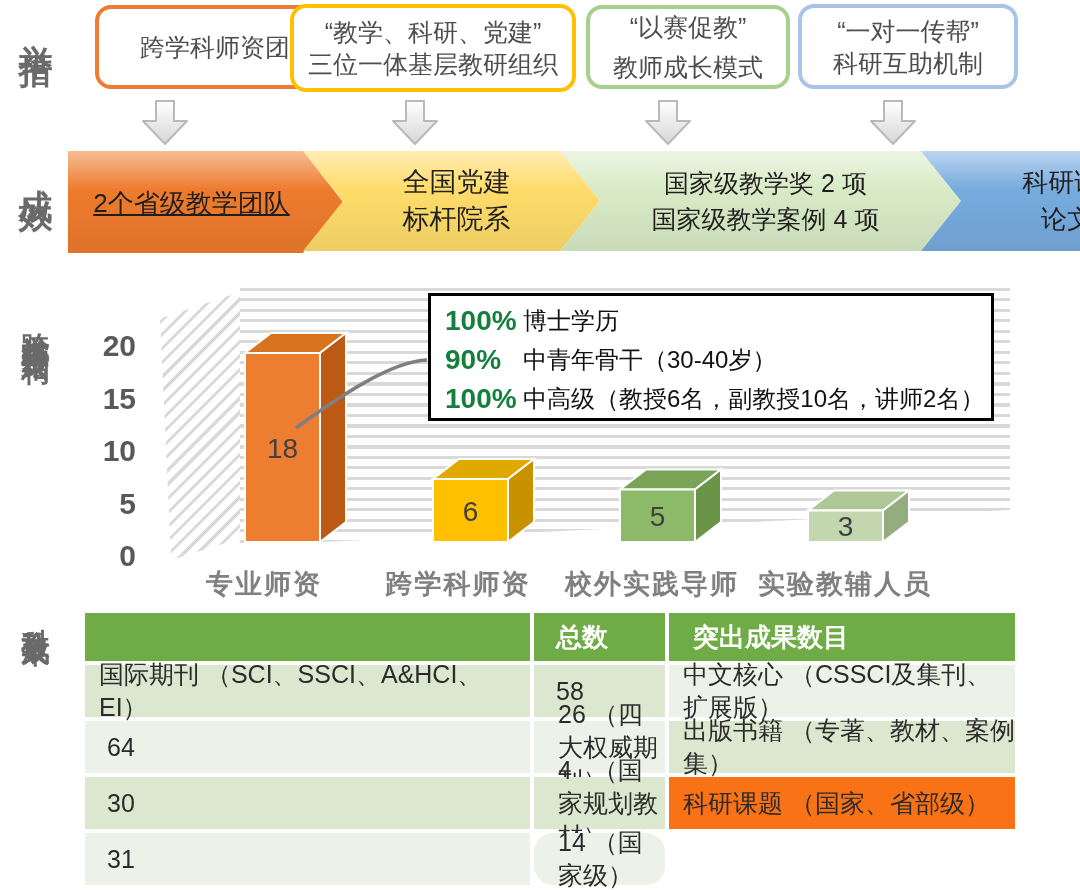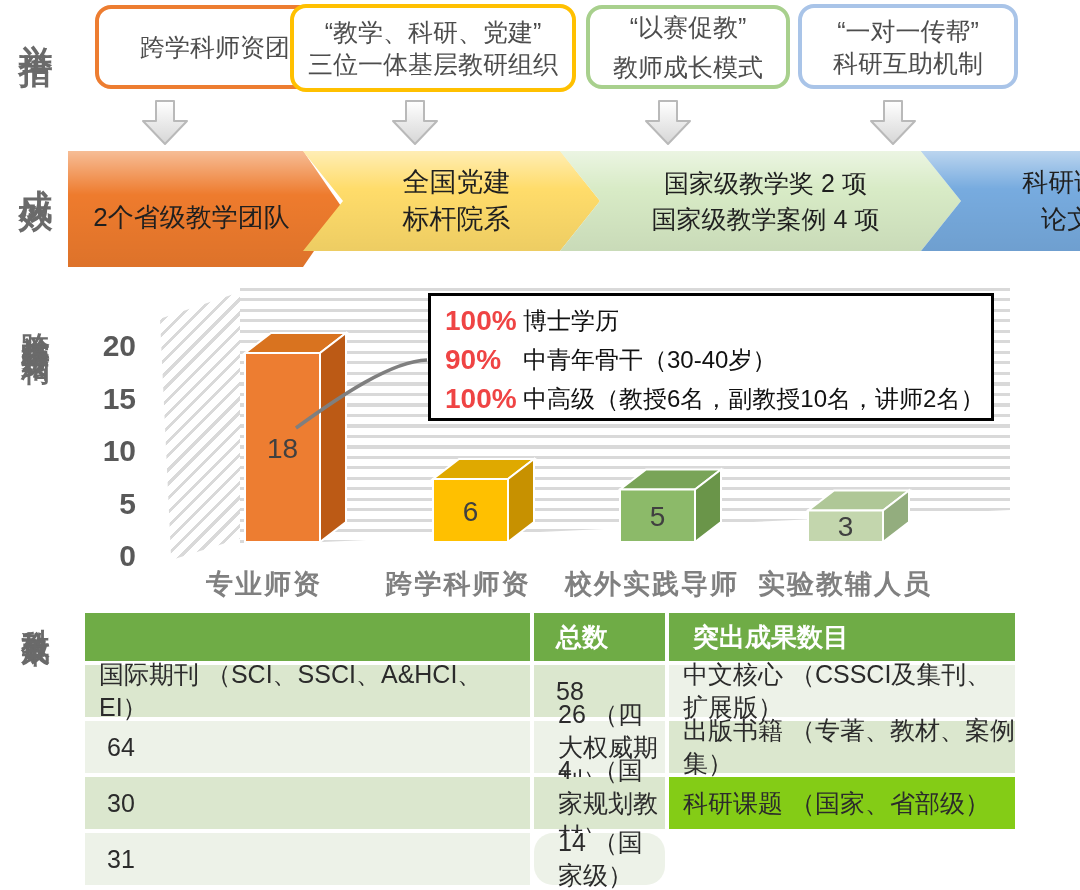--- a/index.html
+++ b/index.html
@@ -27,21 +27,21 @@
   .dn-arrow{position:absolute;top:100px;}
 
   
   .chevrons{position:absolute;left:68px;top:151px;height:100px;display:flex;}
   .chev{position:relative;height:100px;display:flex;flex-direction:column;justify-content:center;
     align-items:center;text-align:center;color:#1f1f1f;
     background-image:linear-gradient(180deg,rgba(255,255,255,.5) 0%,rgba(255,255,255,0) 38%,rgba(0,0,0,.07) 100%);}
   .chev-notch{clip-path:polygon(0 0,calc(100% - 40px) 0,100% 50%,calc(100% - 40px) 100%,0 100%,40px 50%);
     margin-left:-40px;padding:0 34px 0 44px;}
   .chev-flat{clip-path:polygon(0 0,calc(100% - 40px) 0,100% 50%,calc(100% - 40px) 100%,0 100%);
-    padding:16px 34px 0 6px;}
+    padding:2px 34px 0 6px;text-decoration:underline;}
   .chev1{width:235px;font-size:26px;}
   .chev2{width:219px;font-size:27px;line-height:37px;}
   .chev3{width:323px;font-size:25px;line-height:36px;}
   .chev4{width:288px;font-size:26px;line-height:37px;}
 
   
   .wall-back{position:absolute;left:240px;top:288px;width:770px;height:258px;z-index:1;
     background:repeating-linear-gradient(to bottom,#D9D9D9 0 3px,transparent 3px 10.5px);
     clip-path:polygon(0 0,100% 0,100% 86%,0 100%);}
   .wall-left{position:absolute;left:160px;top:292px;width:80px;height:268px;z-index:1;
@@ -52,21 +52,21 @@
     font-size:30px;font-weight:bold;color:#595959;line-height:38px;}
   #bars-svg,#leader-svg{position:absolute;left:0;top:0;z-index:2;pointer-events:none;}
   #leader-svg{z-index:3;}
   #cat-labels .cat-label{position:absolute;top:566px;width:230px;text-align:center;
     font-family:"DejaVu Serif",serif;font-weight:bold;font-size:27px;color:#808080;letter-spacing:2px;}
 
   
   .callout{position:absolute;left:428px;top:293px;width:566px;height:128px;z-index:5;
     background:#ffffff;border:3px solid #000;box-sizing:border-box;padding:5px 0 0 14px;}
   .callout-row{display:flex;align-items:center;height:39px;}
-  .callout-pct{width:78px;font-size:28px;font-weight:bold;color:#ef4444;}
+  .callout-pct{width:78px;font-size:28px;font-weight:bold;color:#15803d;}
   .callout-text{font-size:24px;color:#111;}
 
   
   .results-table{position:absolute;left:85px;top:613px;width:930px;display:grid;
     grid-template-columns:445px 131px 346px;gap:4px;z-index:2;}
   .cell{display:flex;align-items:center;box-sizing:border-box;white-space:pre-wrap;}
   .th{height:48px;color:#ffffff;font-weight:bold;font-size:26px;}
   .td{height:52px;color:#2b2b2b;font-size:25px;}
   .c1{padding-left:14px;} .c2{padding-left:22px;} .c3{padding-left:24px;}
 </style>
@@ -196,18 +196,18 @@
     <div class="cell td c2" style="background-color: rgb(219, 231, 206);">58</div>
 
     <div class="cell td c1" style="background-color: rgb(237, 242, 232);">中文核心 （CSSCI及集刊、扩展版）</div>
     <div class="cell td c2" style="background-color: rgb(237, 242, 232);">64</div>
     <div class="cell td c3" style="background-color: rgb(237, 242, 232);">26 （四大权威期刊）</div>
 
     <div class="cell td c1" style="background-color: rgb(219, 231, 206);">出版书籍 （专著、教材、案例集）</div>
     <div class="cell td c2" style="background-color: rgb(219, 231, 206);">30</div>
     <div class="cell td c3" style="background-color: rgb(219, 231, 206);">4   （国家规划教材）</div>
 
-    <div class="cell td c1" style="background-color: #84cc16;">科研课题 （国家、省部级）</div>
+    <div class="cell td c1" style="background-color: #f97316;">科研课题 （国家、省部级）</div>
     <div class="cell td c2" style="background-color: rgb(237, 242, 232);">31</div>
     <div class="cell td c3" style="background-color: rgb(237, 242, 232); border-radius: 19px;">14 （国家级）</div>
   </div>
 
 </div>
 
 </body></html>

